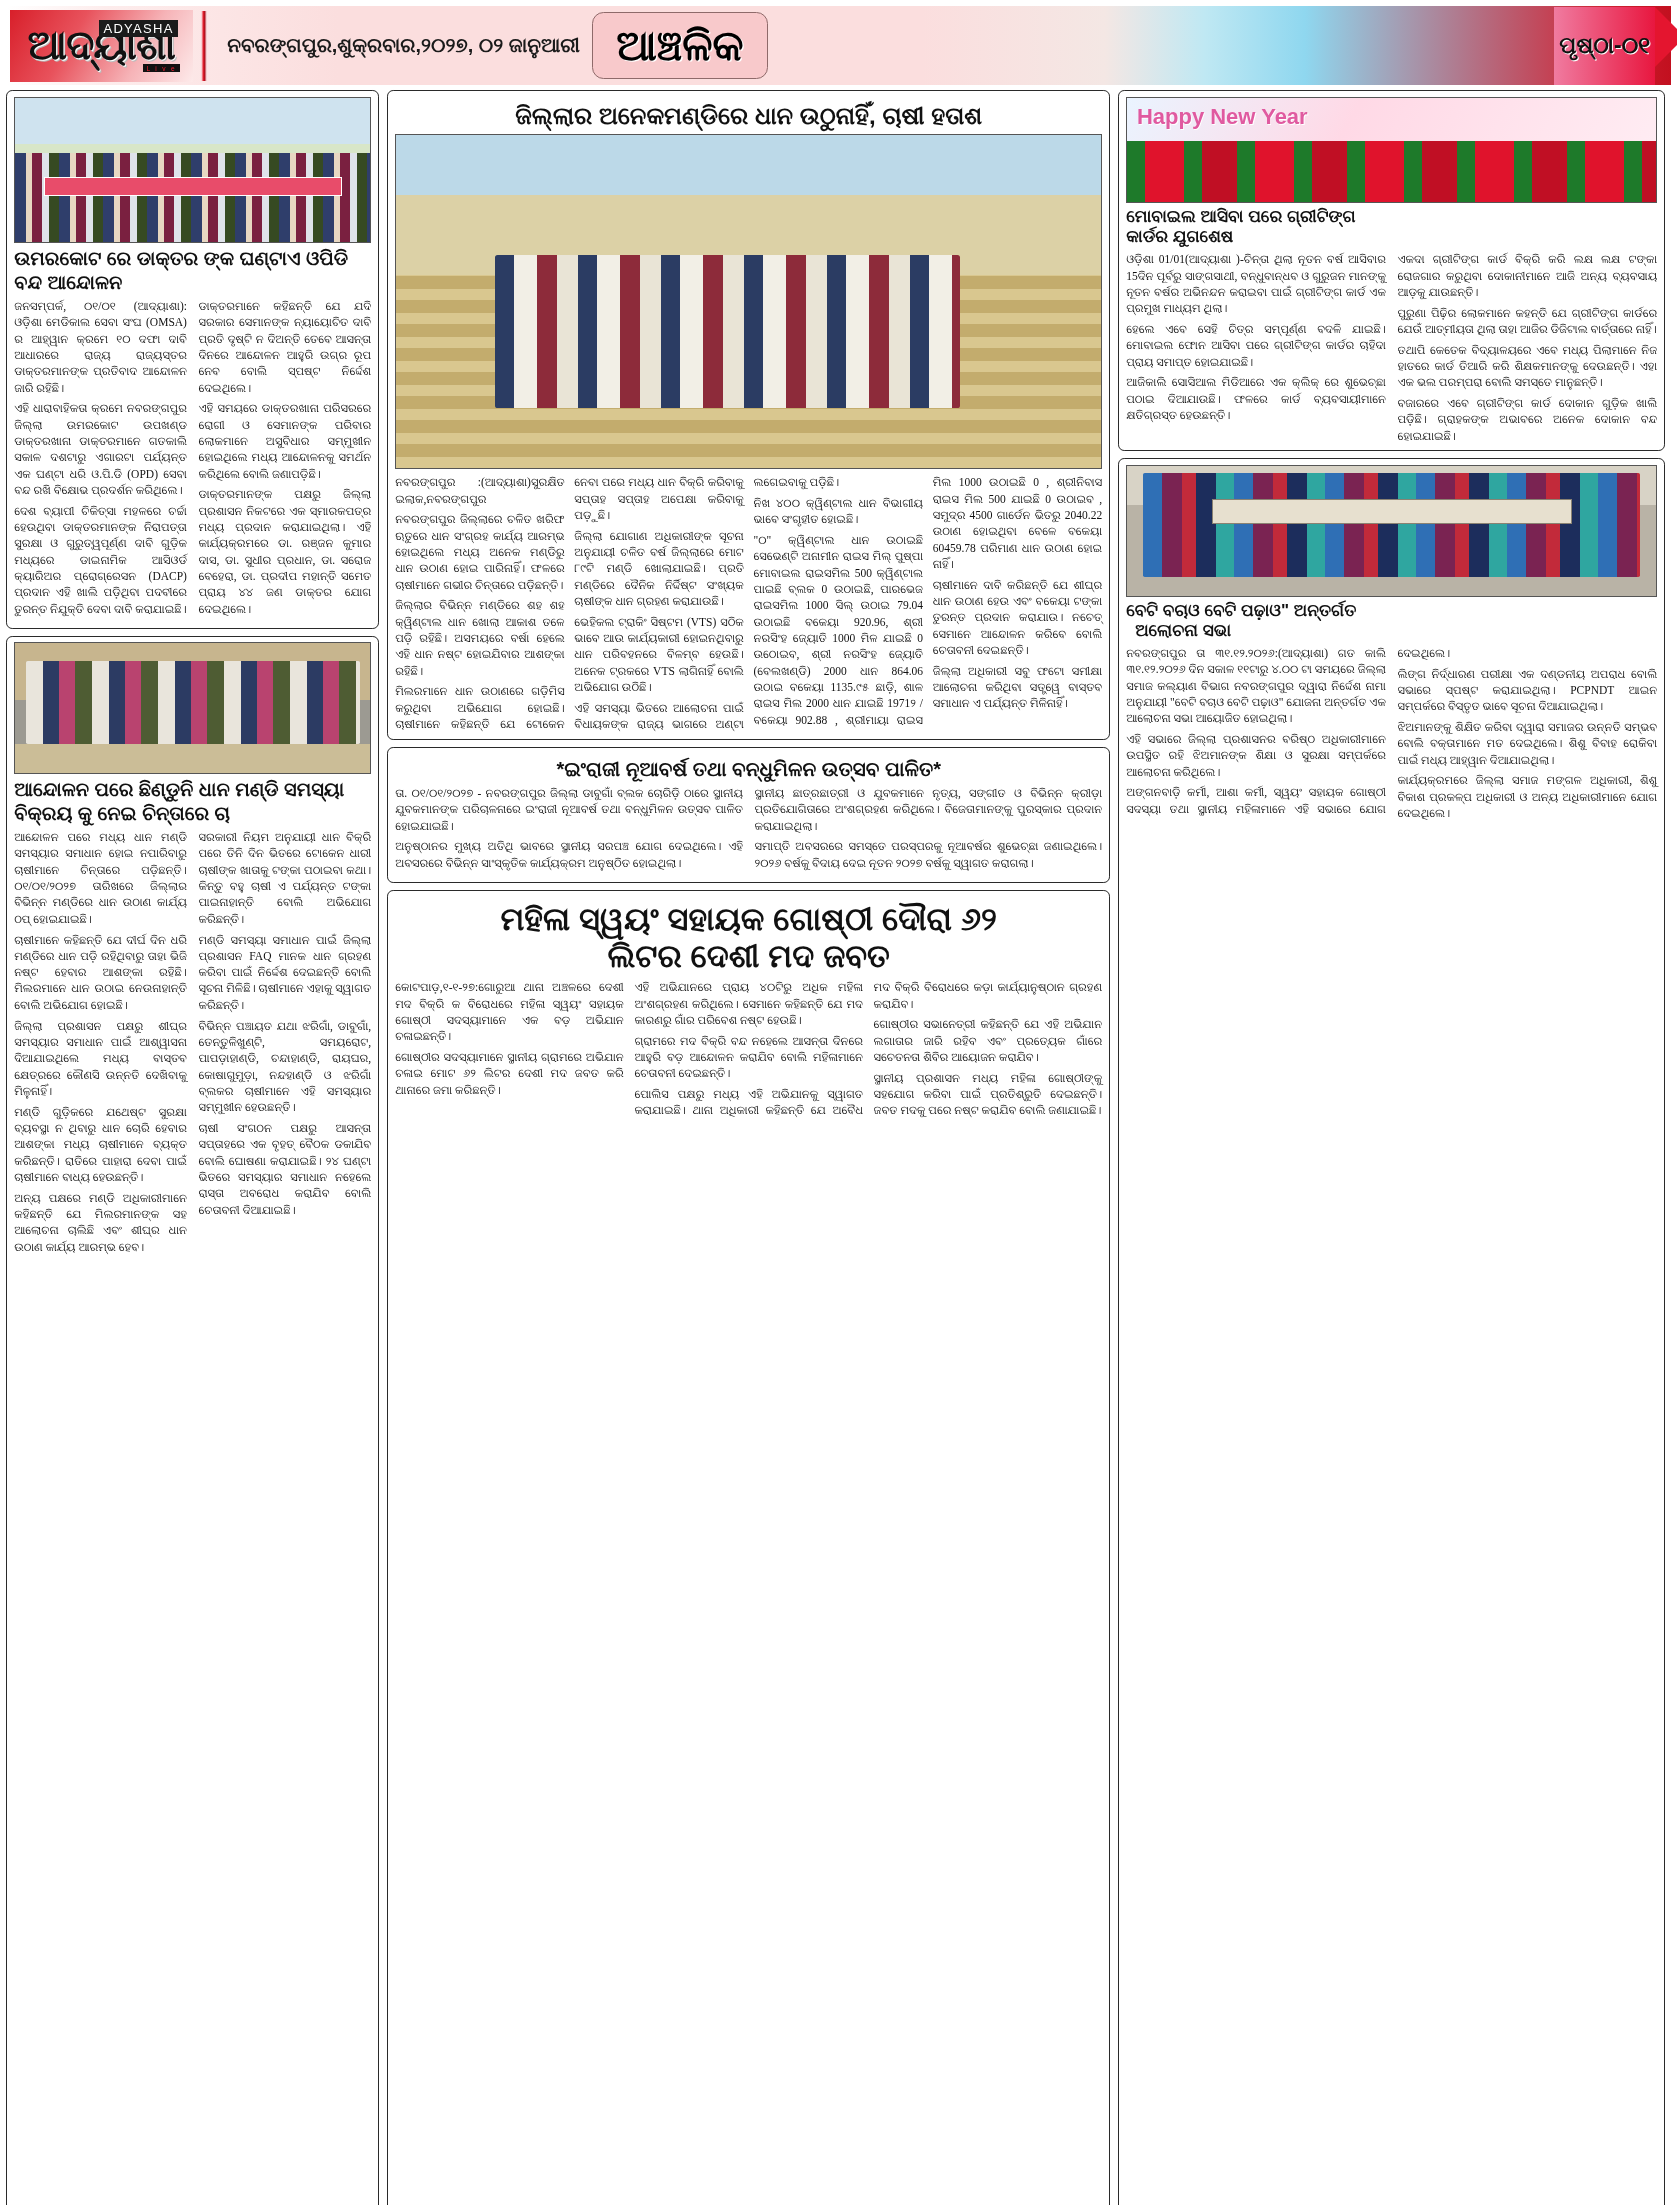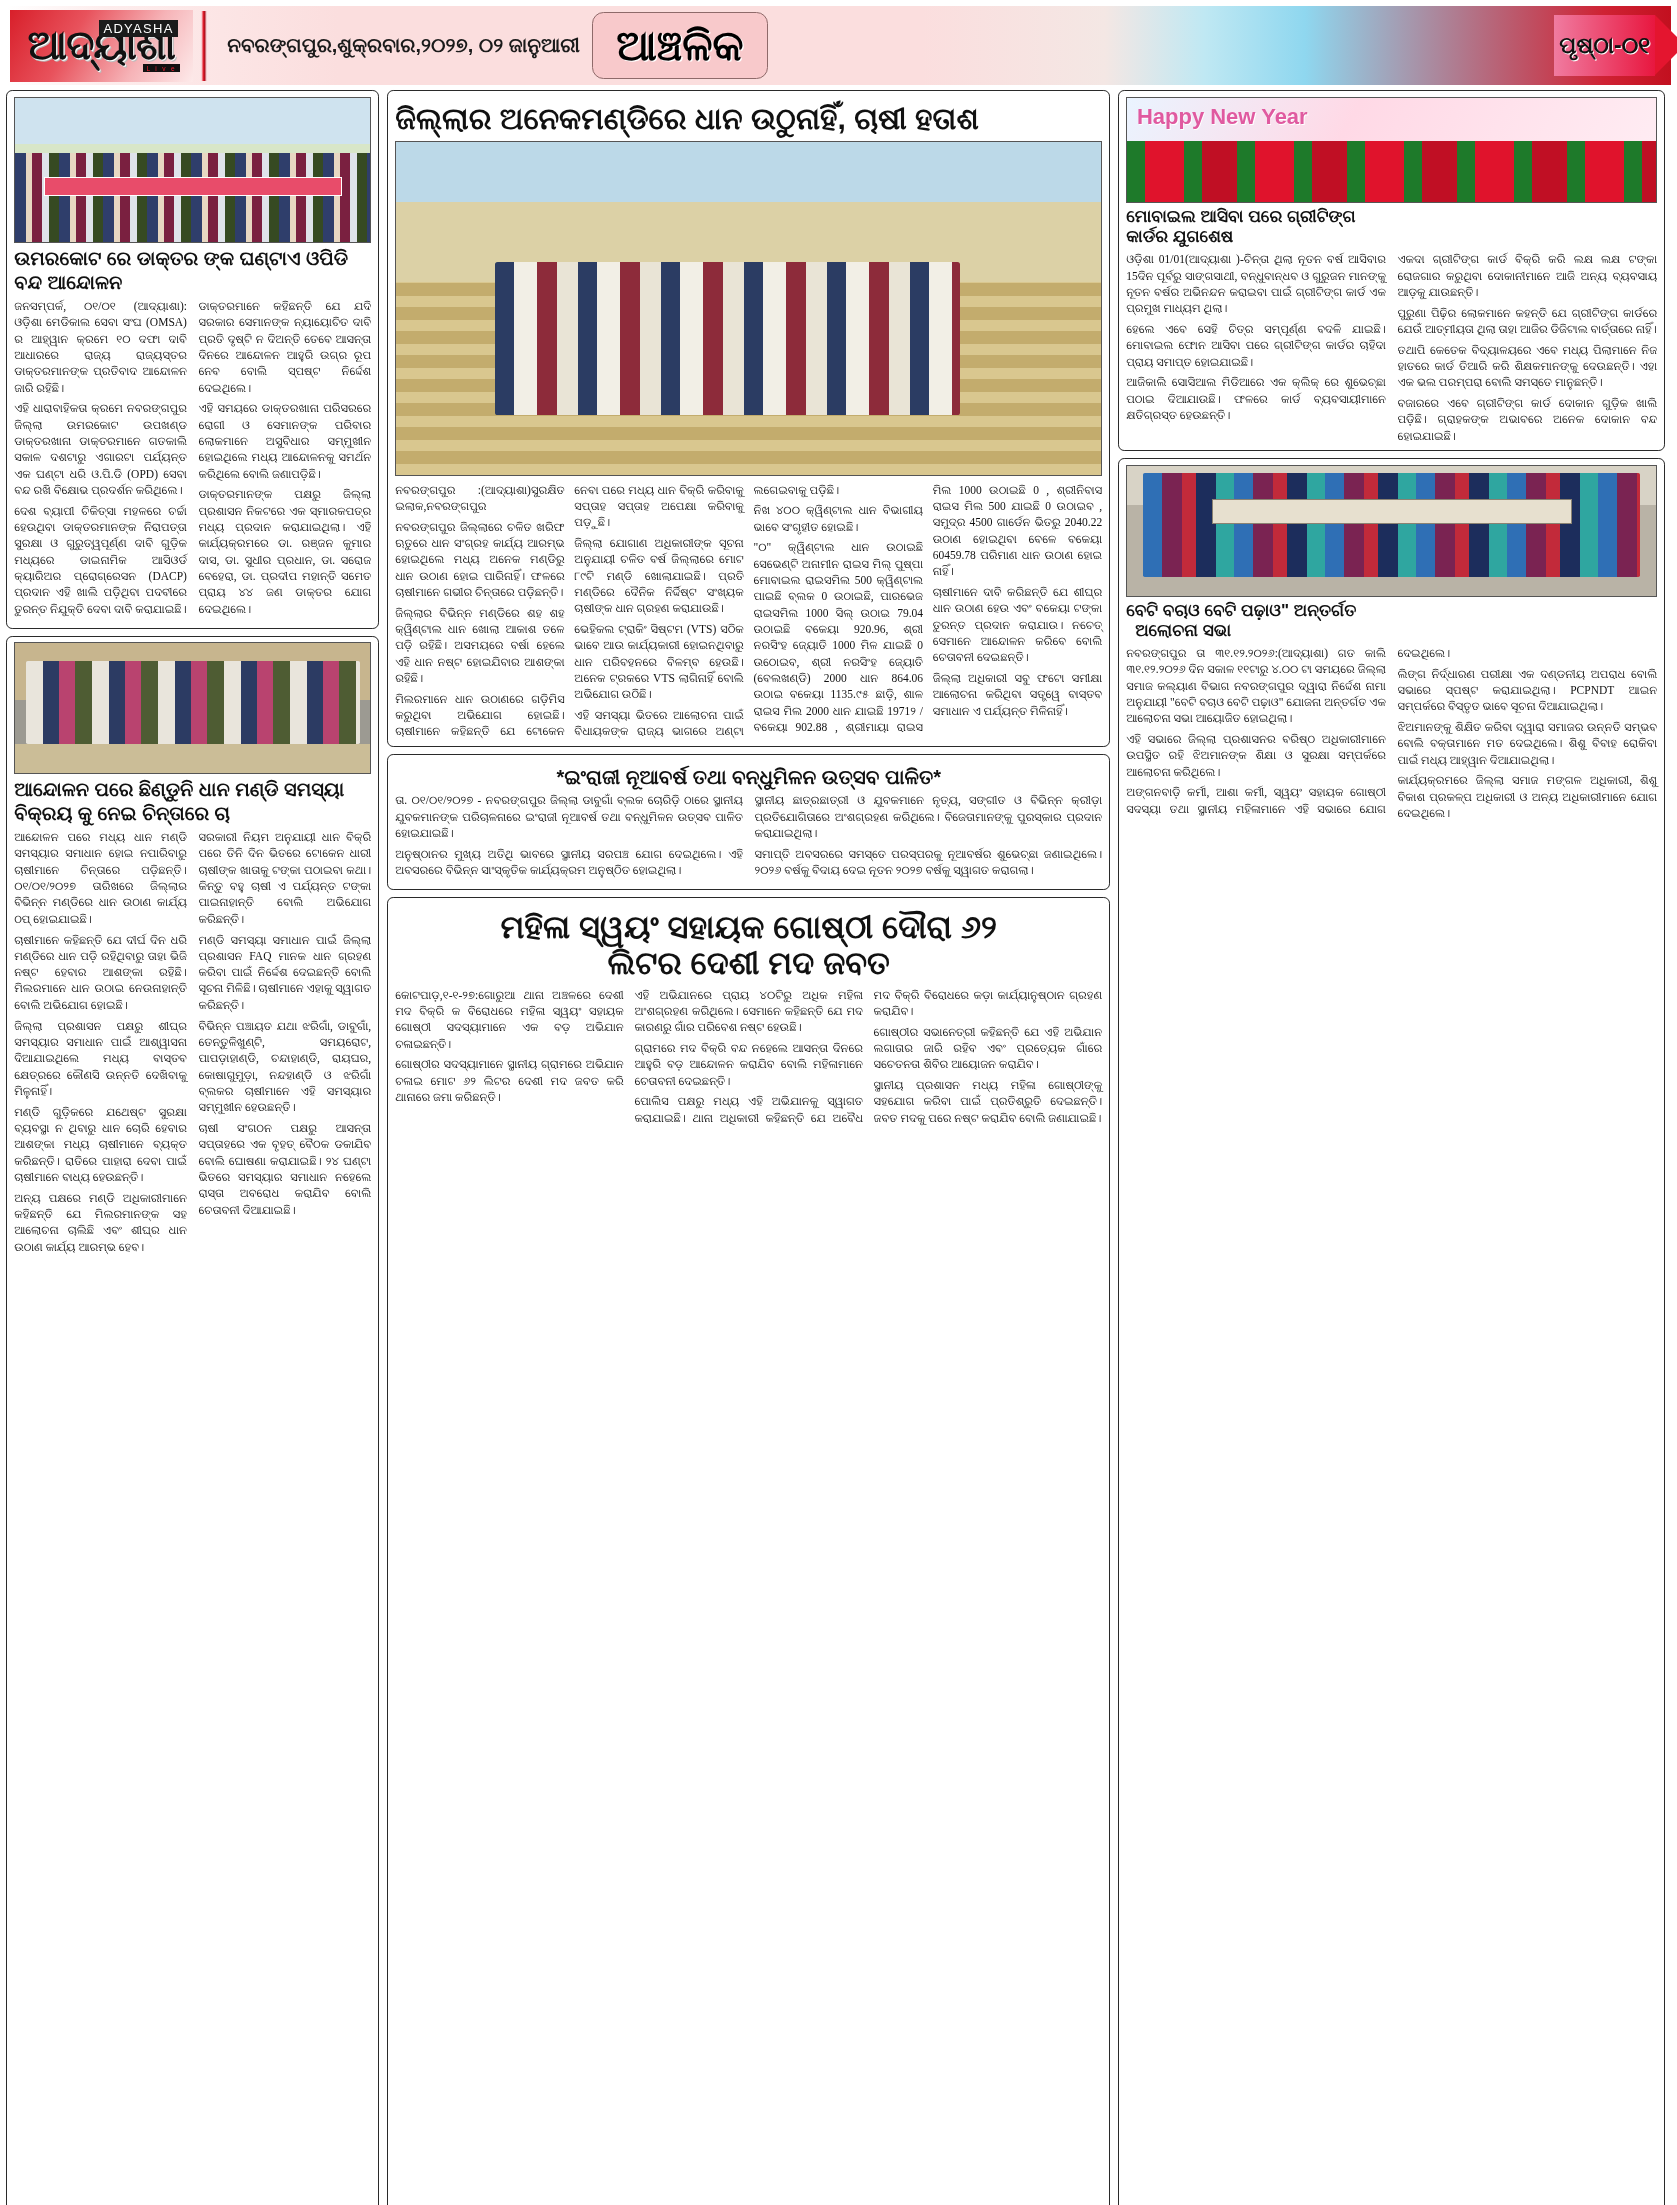--- a/index.html
+++ b/index.html
@@ -26,39 +26,39 @@
   .mh-rule{width:6.2px;margin:4.4px 8px;background:linear-gradient(90deg,#fff,#e01f2d 40%,#b3121f 60%,#fff);}
   .mh-date{flex:0 0 auto;display:flex;align-items:center;padding:0 12.3px;
      font-family:"Liberation Sans",sans-serif;font-weight:700;font-size:20px;color:#1a1a1a;white-space:nowrap;}
   .mh-title{flex:0 0 auto;margin:6.2px 0;padding:0 23px;display:flex;align-items:center;
      background:#f8c9cb;border:1.3px solid #8e6a6a;border-radius:11.5px;}
   .mh-title span{font-family:"Liberation Sans",sans-serif;font-weight:700;font-size:42px;color:#000;
      text-shadow:1.3px 1.3px 0 #fff;white-space:nowrap;}
   .mh-temple{flex:1 1 auto;}
   .mh-page{width:132px;min-width:132px;display:flex;align-items:center;justify-content:center;position:relative;}
   .mh-page .arrow{position:relative;background:linear-gradient(90deg,#f07ba0,#e8173f);
-     height:61px;width:101px;display:flex;align-items:center;justify-content:center;}
+     height:78px;width:101px;display:flex;align-items:center;justify-content:center;}
   .mh-page .arrow:after{content:"";position:absolute;right:-30px;top:0;width:0;height:0;
      border-top:30px solid transparent;border-bottom:30px solid transparent;border-left:30px solid #e4152f;}
   .mh-page .arrow span{font-family:"Liberation Sans",sans-serif;font-weight:700;font-size:23px;color:#111;
      text-shadow:0.9px 0.9px 0 #fff;white-space:nowrap;z-index:2;}
 
   
   .grid{display:flex;gap:8px;margin-top:5.3px;height:2814px;}
   .col{display:flex;flex-direction:column;gap:7px;}
   .col-left{width:373px;}
   .col-mid{width:723px;}
   .col-right{width:547px;}
 
   .box{border:1.3px solid #2a2a2a;border-radius:6.2px;background:#fff;padding:5.3px 7px 6.2px 7px;box-sizing:border-box;}
 
   .photo{width:100%;border:0.9px solid #555;box-sizing:border-box;display:block;}
 
   h1.head{font-family:"Liberation Sans",sans-serif;font-weight:700;color:#111;margin:4.4px 0 3.5px 0;line-height:1.22;}
-  .h-xl{font-size:30px;}
+  .h-xl{font-size:24px;text-align:center;}
   .h-md{font-size:19.4px;}
   .h-sm{font-size:17px;}
   .h-red{color:#cf0a1e;font-size:32px;text-align:center;line-height:1.2;}
   .h-star{font-size:20px;text-align:center;}
 
   .body-cols-2{column-count:2;column-gap:11.5px;column-rule:0;}
   .body-cols-3{column-count:3;column-gap:10.6px;}
   .body-cols-4{column-count:4;column-gap:9.7px;}
   p.bt{font-family:"Liberation Serif",serif;font-size:11.5px;line-height:1.42;text-align:justify;
      margin:0 0 4.4px 0;color:#111;hyphens:auto;word-break:break-word;}

